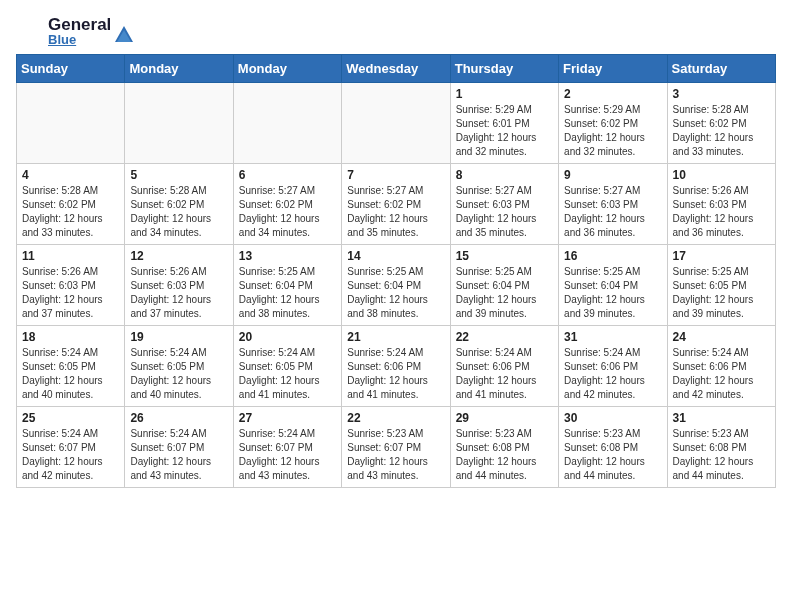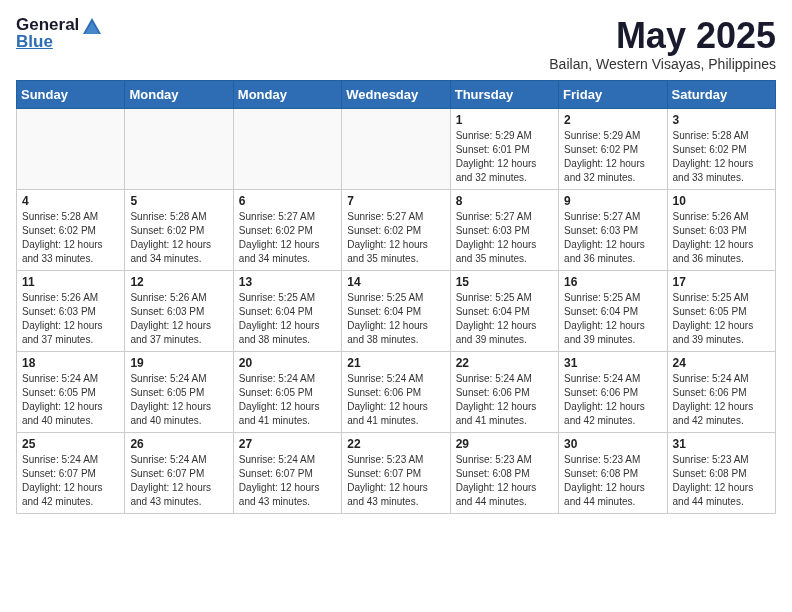--- a/index.html
+++ b/index.html
@@ -74,34 +74,30 @@
       font-size: 10px;
       line-height: 1.4;
       color: #333;
     }
   </style>
 </head>
 <body>
 
 <div class="header-row">
   <div class="logo">
-    <div style="display:flex;align-items:flex-start;gap:2px;">
+    <div style="display:flex;align-items:flex-end;gap:2px;margin-left:32px;">
       <span style="display:inline-flex;flex-direction:column;align-items:flex-start;">
         <span style="font-size:17px;font-weight:bold;color:#1a1a2e;line-height:1;">General</span>
-        <span style="font-size:17px;font-weight:bold;color:#2e6db4;line-height:1;text-decoration:underline;">Blue</span>
+        <span style="font-size:13px;font-weight:bold;color:#2e6db4;line-height:1;text-decoration:underline;">Blue</span>
       </span>
       <svg width="22" height="22" viewBox="0 0 22 22">
         <polygon points="11,2 20,18 2,18" fill="#2e6db4"></polygon>
         <polygon points="11,6 18,18 4,18" fill="#5ba3e0" opacity="0.5"></polygon>
       </svg>
     </div>
-  </div>
-  <div class="title-block">
-    <div class="month-title">May 2025</div>
-    <div class="location-title">Bailan, Western Visayas, Philippines</div>
   </div>
 </div>
 
 <table class="calendar">
   <thead>
     <tr>
     <th>Sunday</th>
         <th>Monday</th>
         <th>Monday</th>
         <th>Wednesday</th>

